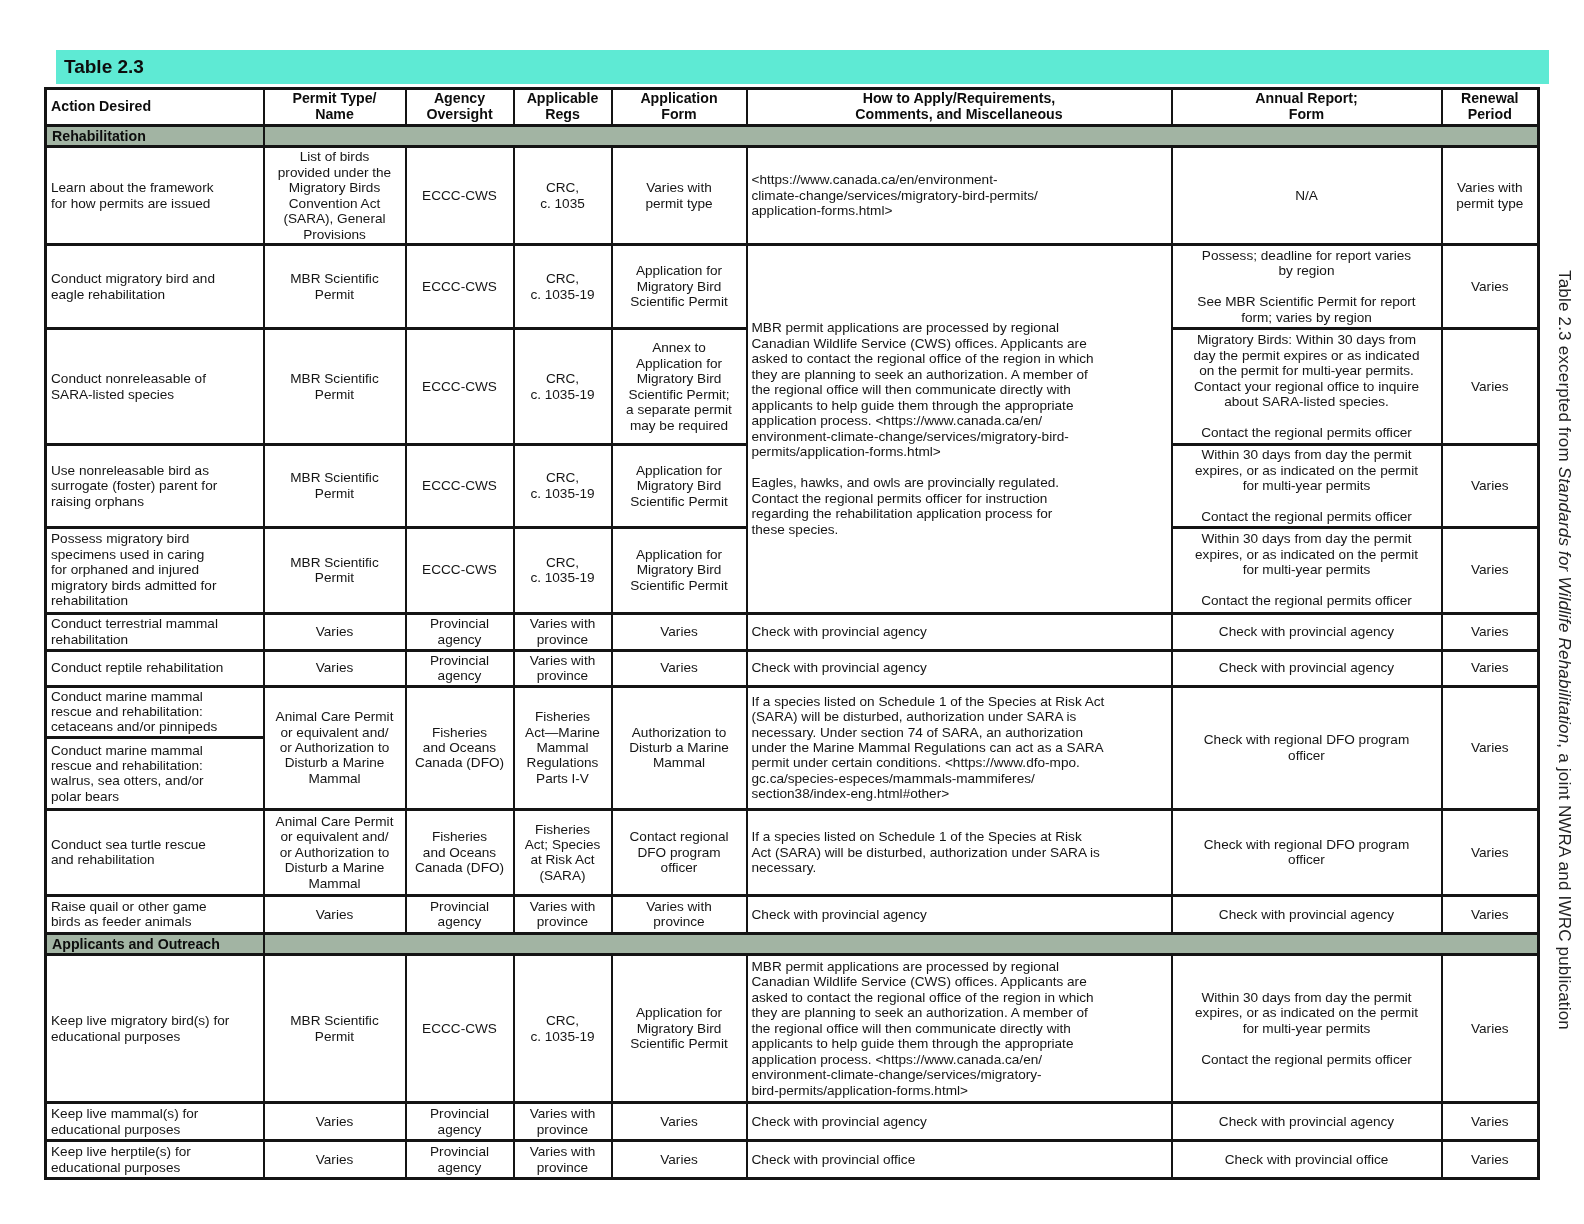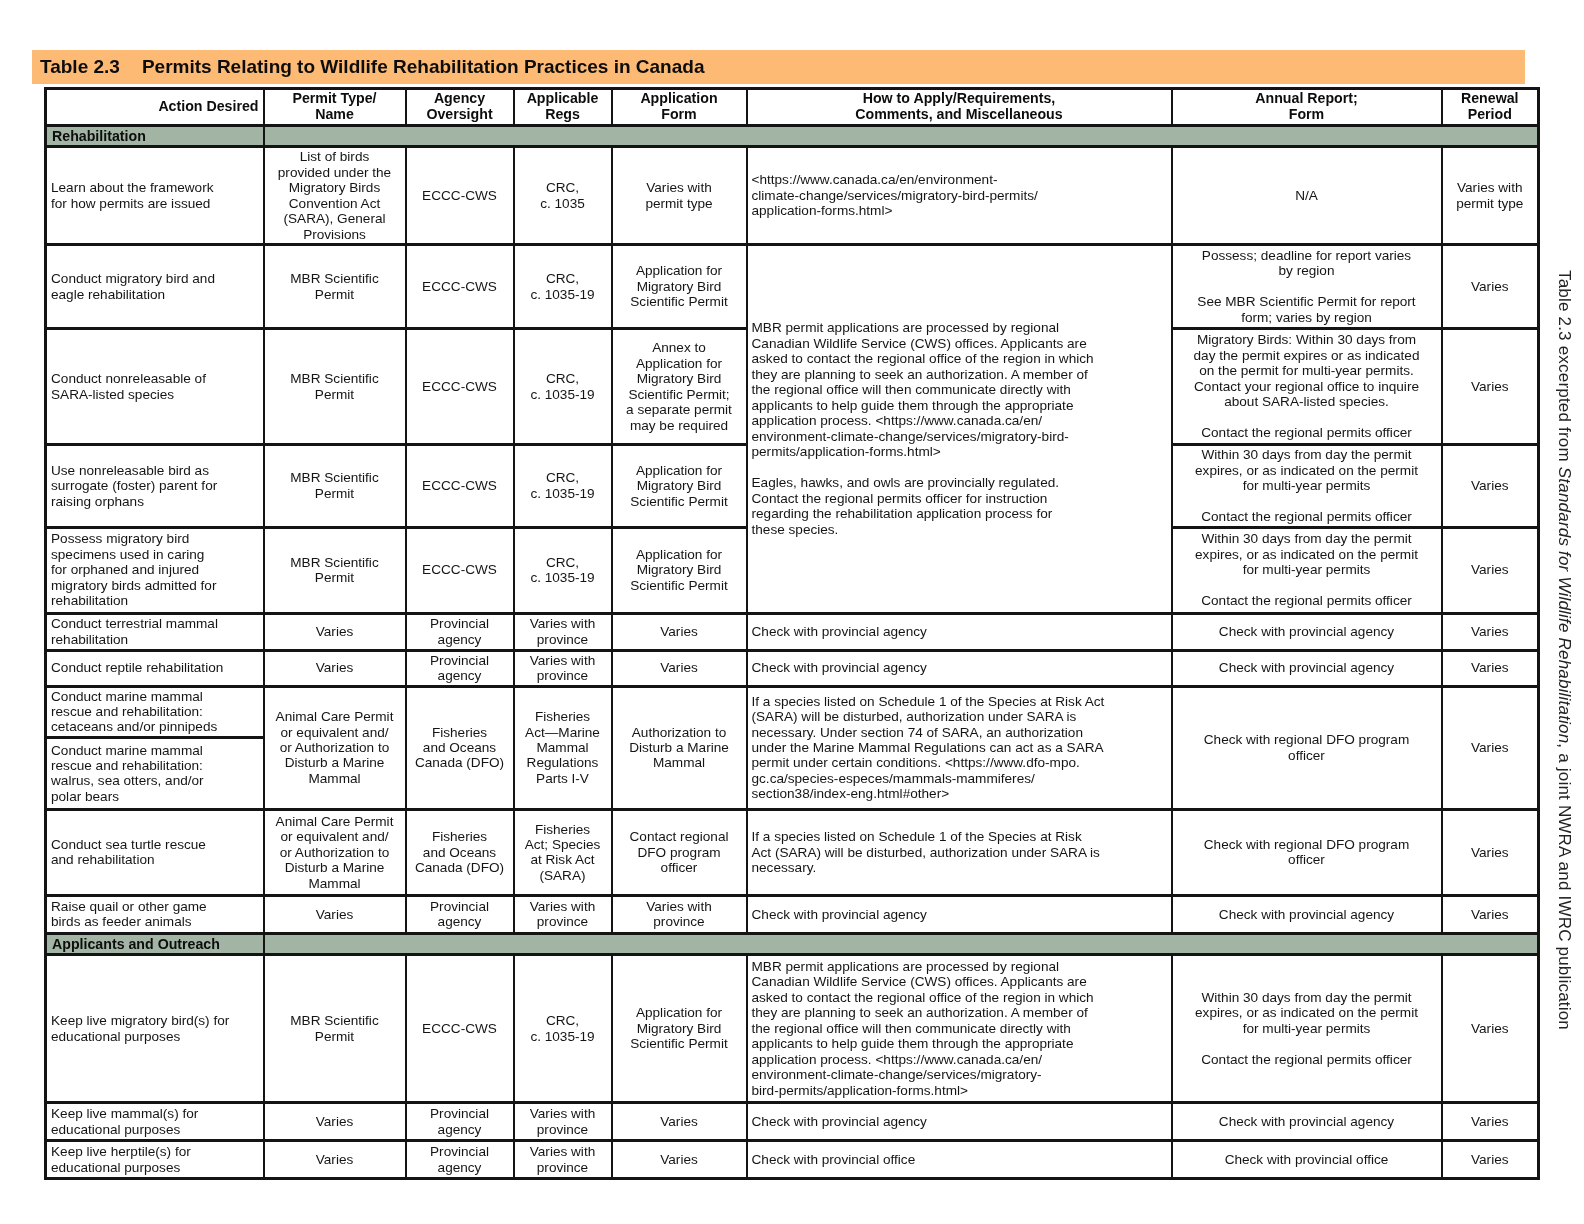--- a/index.html
+++ b/index.html
@@ -1,57 +1,56 @@
 <!DOCTYPE html>
 <html><head>
 <meta charset="utf-8">
 <style>
   html,body { margin:0; padding:0; background:#ffffff; }
   .page {
     position:relative; width:1584px; height:1224px; background:#ffffff;
     font-family:"Liberation Sans", sans-serif; color:#111; overflow:hidden;
   }
   .band {
-    position:absolute; left:32px; top:50px; width:1493px; height:34px;
-    background:#fdba74; box-sizing:border-box; display:flex; align-items:center;
+    position:absolute; left:56px; top:50px; width:1493px; height:34px;
+    background:#5eead4; box-sizing:border-box; display:flex; align-items:center;
     padding-left:8px; font-weight:bold; font-size:19px; color:#0d0d0d;
   }
   .band .tnum { margin-right:22px; }
   table.permits {
     position:absolute; left:44px; top:87px; width:1493px;
     border-collapse:collapse; table-layout:fixed;
     border:3px solid #141414;
   }
   .permits th, .permits td {
     border-style:solid; border-color:#141414; border-width:3px 2px;
     vertical-align:middle; padding:1px 4px; box-sizing:border-box;
     font-size:13.6px; line-height:1.14; white-space:pre-line; overflow:hidden;
     text-align:center; color:#151515;
   }
   .permits th { font-size:14.2px; line-height:1.1; font-weight:bold; color:#0d0d0d; }
-  .permits th.hleft { text-align:right; }
+  .permits th.hleft { text-align:left; }
   .permits td.left { text-align:left; }
   tr.section td {
     background:#a2b4a3; font-weight:bold; text-align:left; font-size:14.2px;
     color:#0d0d0d; padding:1px 5px;
   }
   .sidenote {
     position:absolute; right:10px; top:650px; transform:translateY(-50%);
     writing-mode:vertical-rl; font-size:17px; color:#222; white-space:nowrap;
     letter-spacing:0.2px;
   }
 </style>
 </head>
 <body>
 
 <div class="page">
 
   <div class="band">
     <span class="tnum">Table 2.3</span>
-    <span>Permits Relating to Wildlife Rehabilitation Practices in Canada</span>
   </div>
 
   <table class="permits">
     <colgroup>
       <col style="width:218px">
         <col style="width:142px">
         <col style="width:108px">
         <col style="width:98px">
       <col style="width:135px">
         <col style="width:425px">

